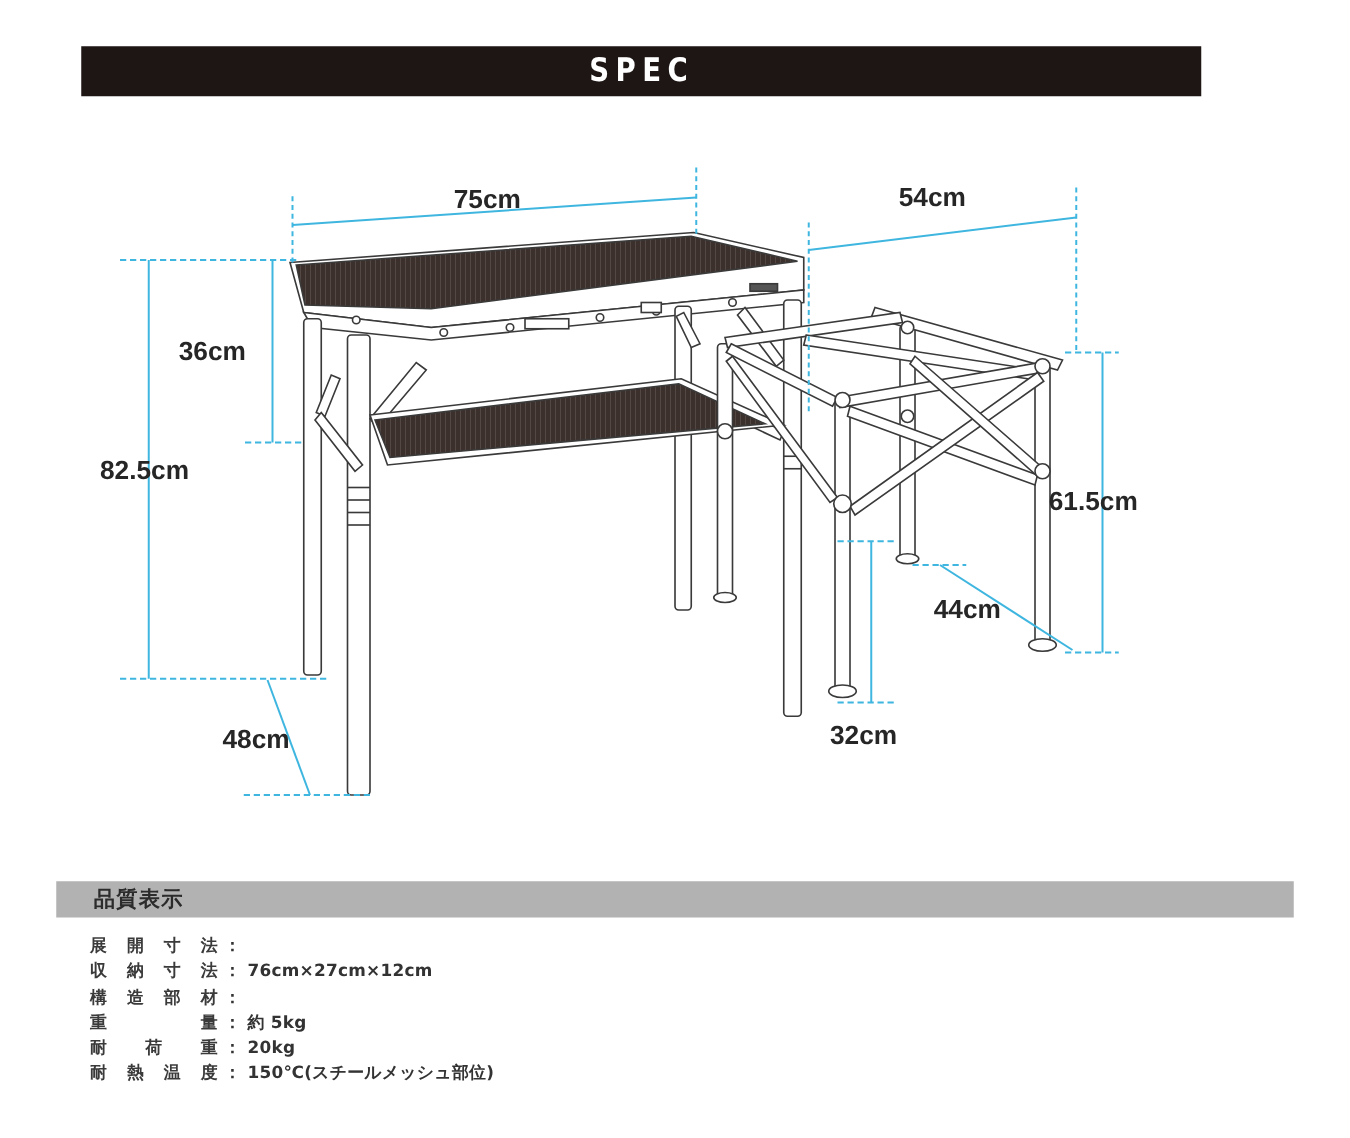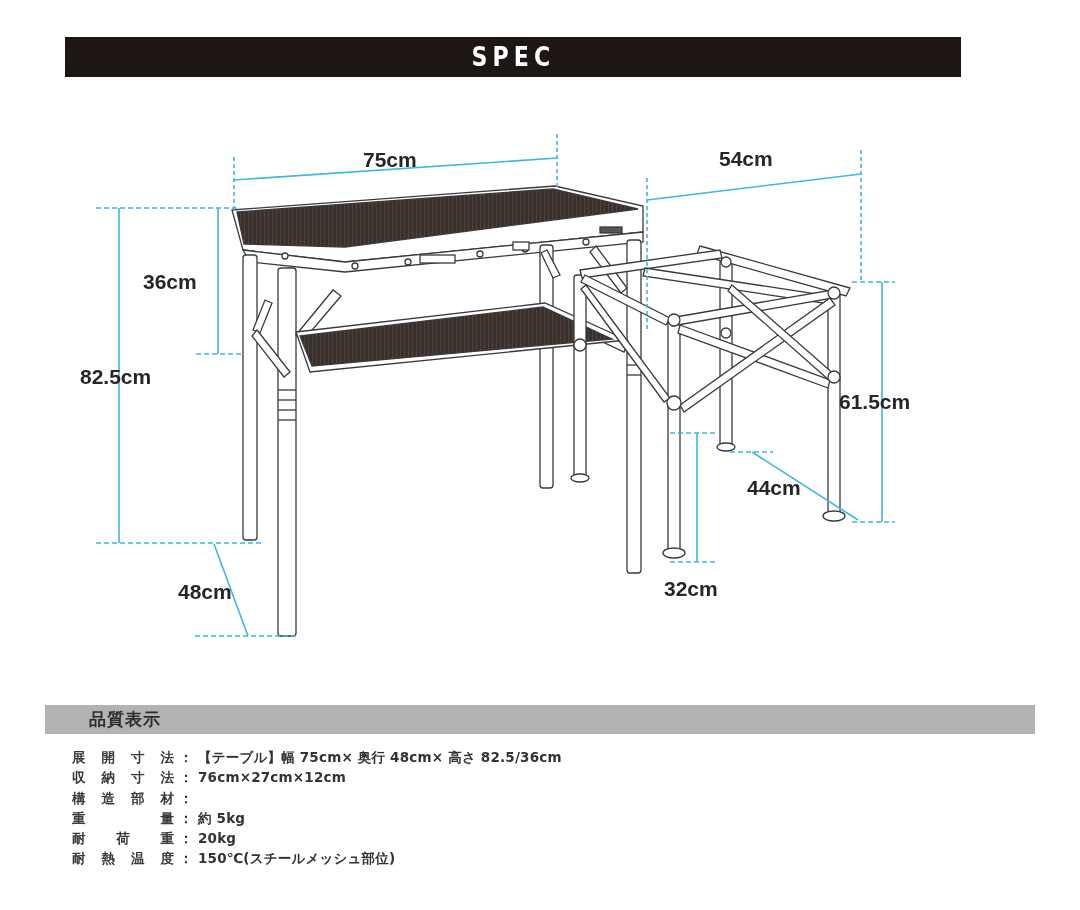--- a/index.html
+++ b/index.html
@@ -54,21 +54,21 @@
       position: absolute;
       left: 45px;
       top: 705px;
       width: 990px;
       height: 29px;
       background: #b2b2b2;
       display: flex;
       align-items: center;
     }
     .quality-title {
-      margin-left: 44px;
+      margin-left: 30px;
       font-weight: bold;
       font-size: 17px;
       color: #2b2b2b;
       letter-spacing: 1px;
     }
     .quality-table {
       position: absolute;
       left: 72px;
       top: 747px;
       font-size: 13.5px;
@@ -237,21 +237,20 @@
 
 <div class="quality-table">
   <div class="q-row">
     <div class="q-label">
       <span>展</span>
       <span>開</span>
       <span>寸</span>
       <span>法</span>
     </div>
     <div class="q-colon">：</div>
-    <div class="q-value">【テーブル】幅 75cm× 奥行 48cm× 高さ 82.5/36cm</div>
   </div>
   <div class="q-row">
     <div class="q-label">
       <span>収</span>
       <span>納</span>
       <span>寸</span>
       <span>法</span>
     </div>
     <div class="q-colon">：</div>
     <div class="q-value">76cm×27cm×12cm</div>

